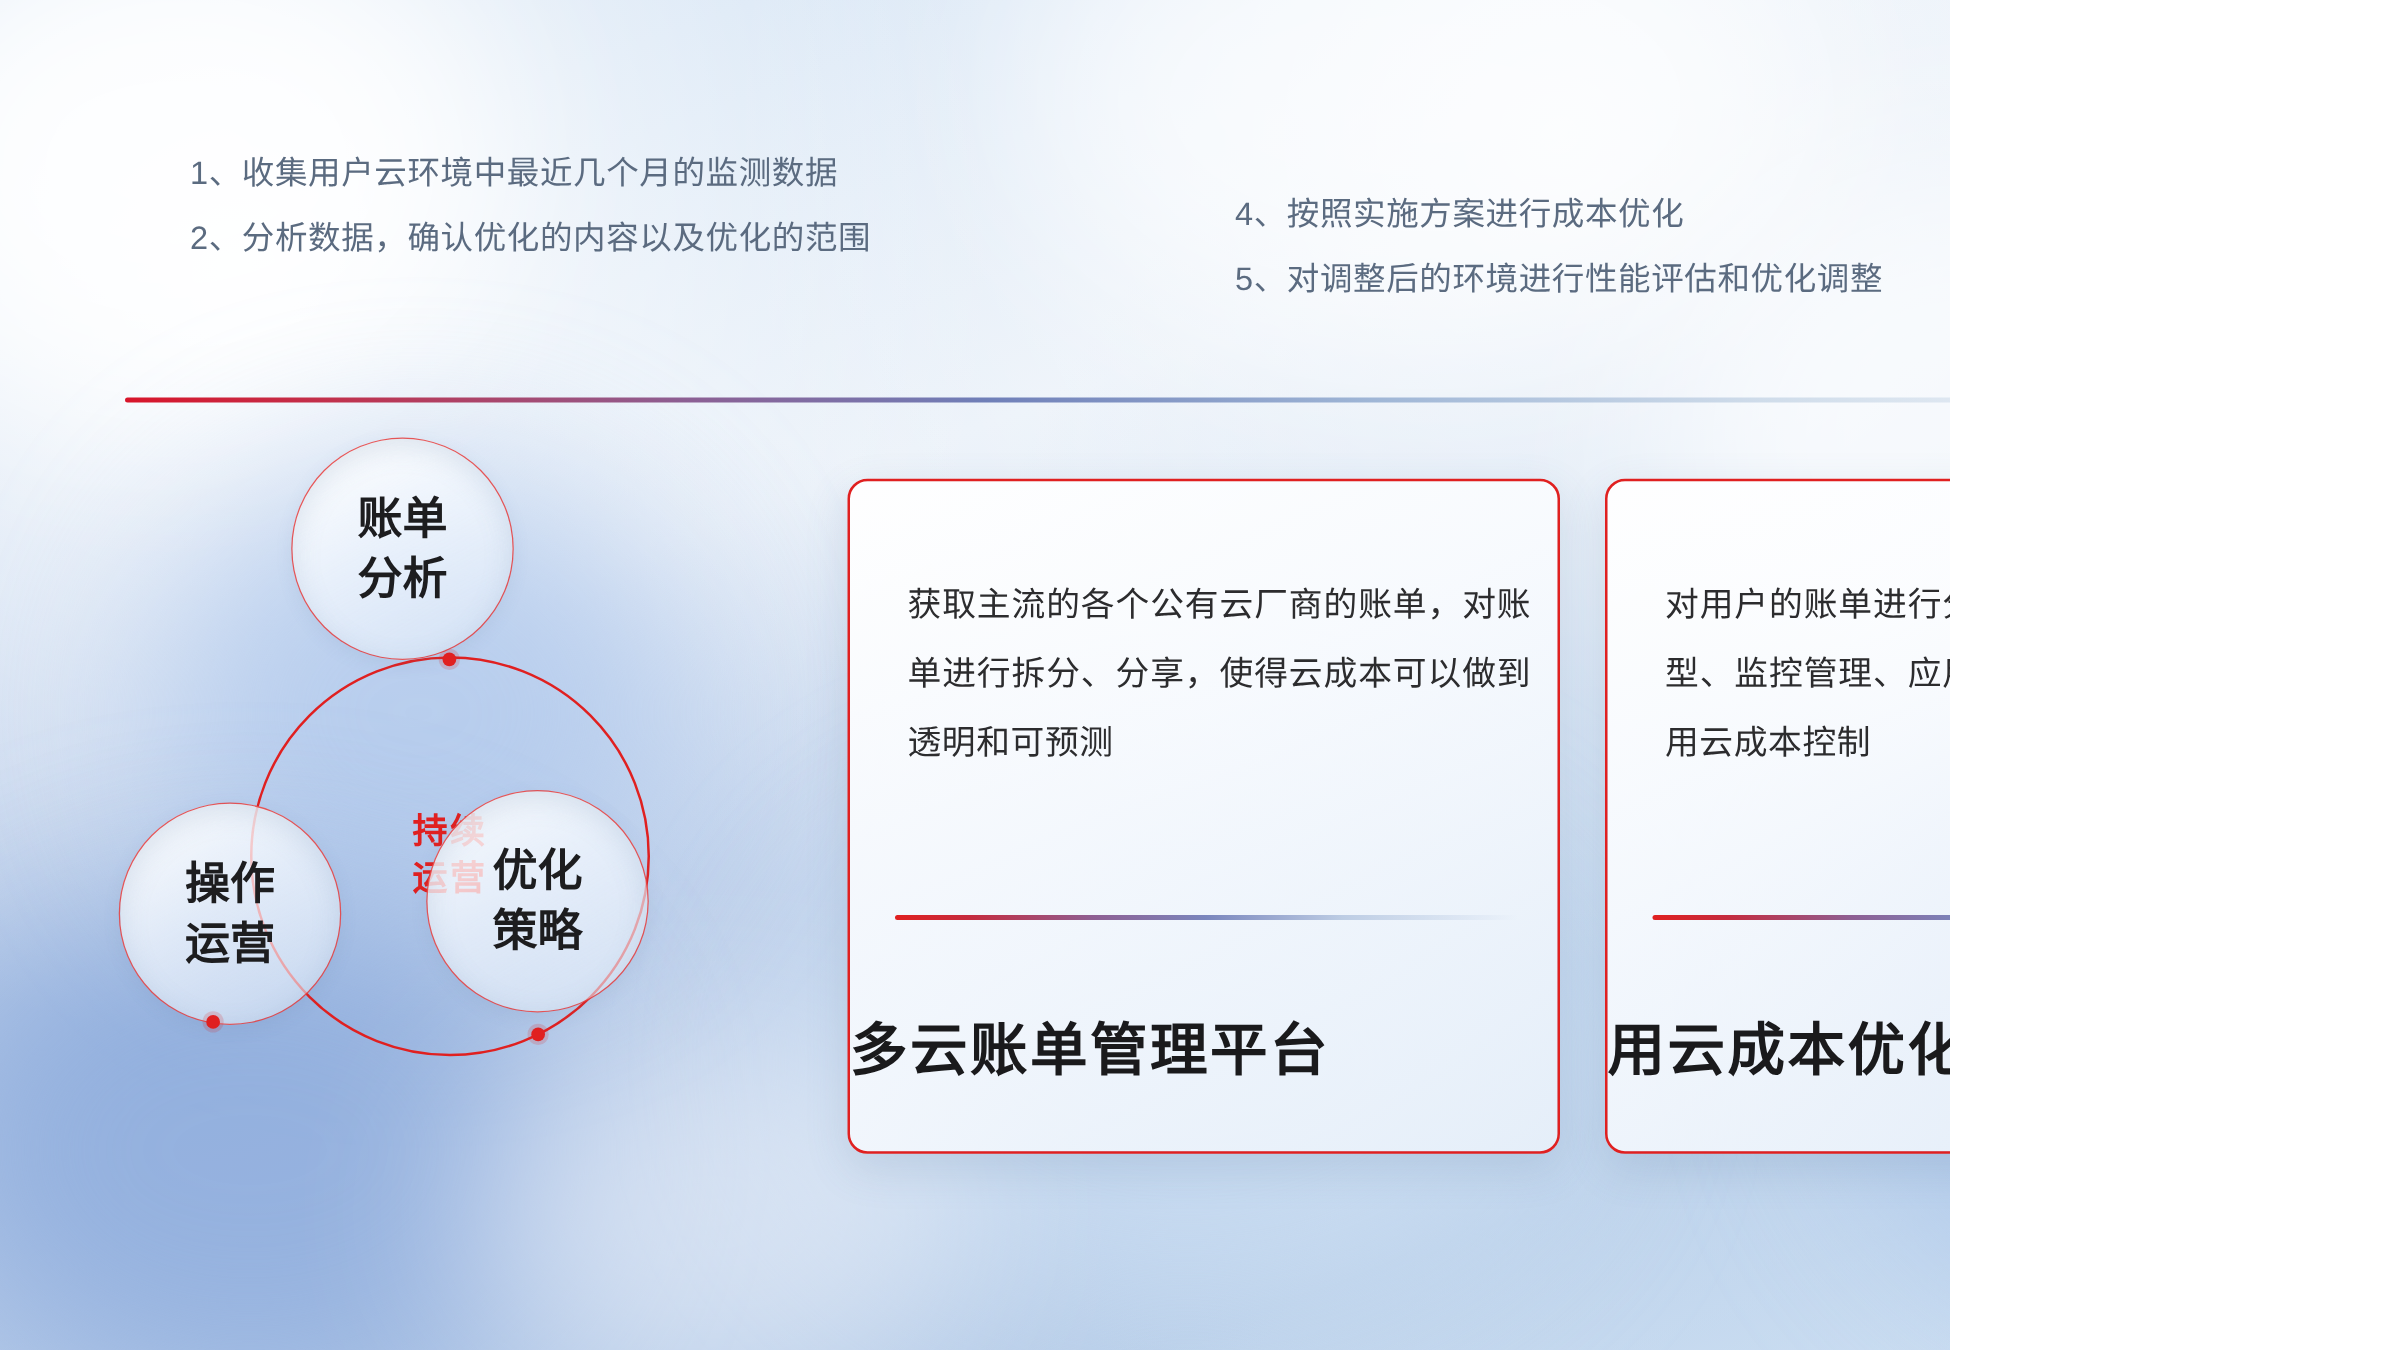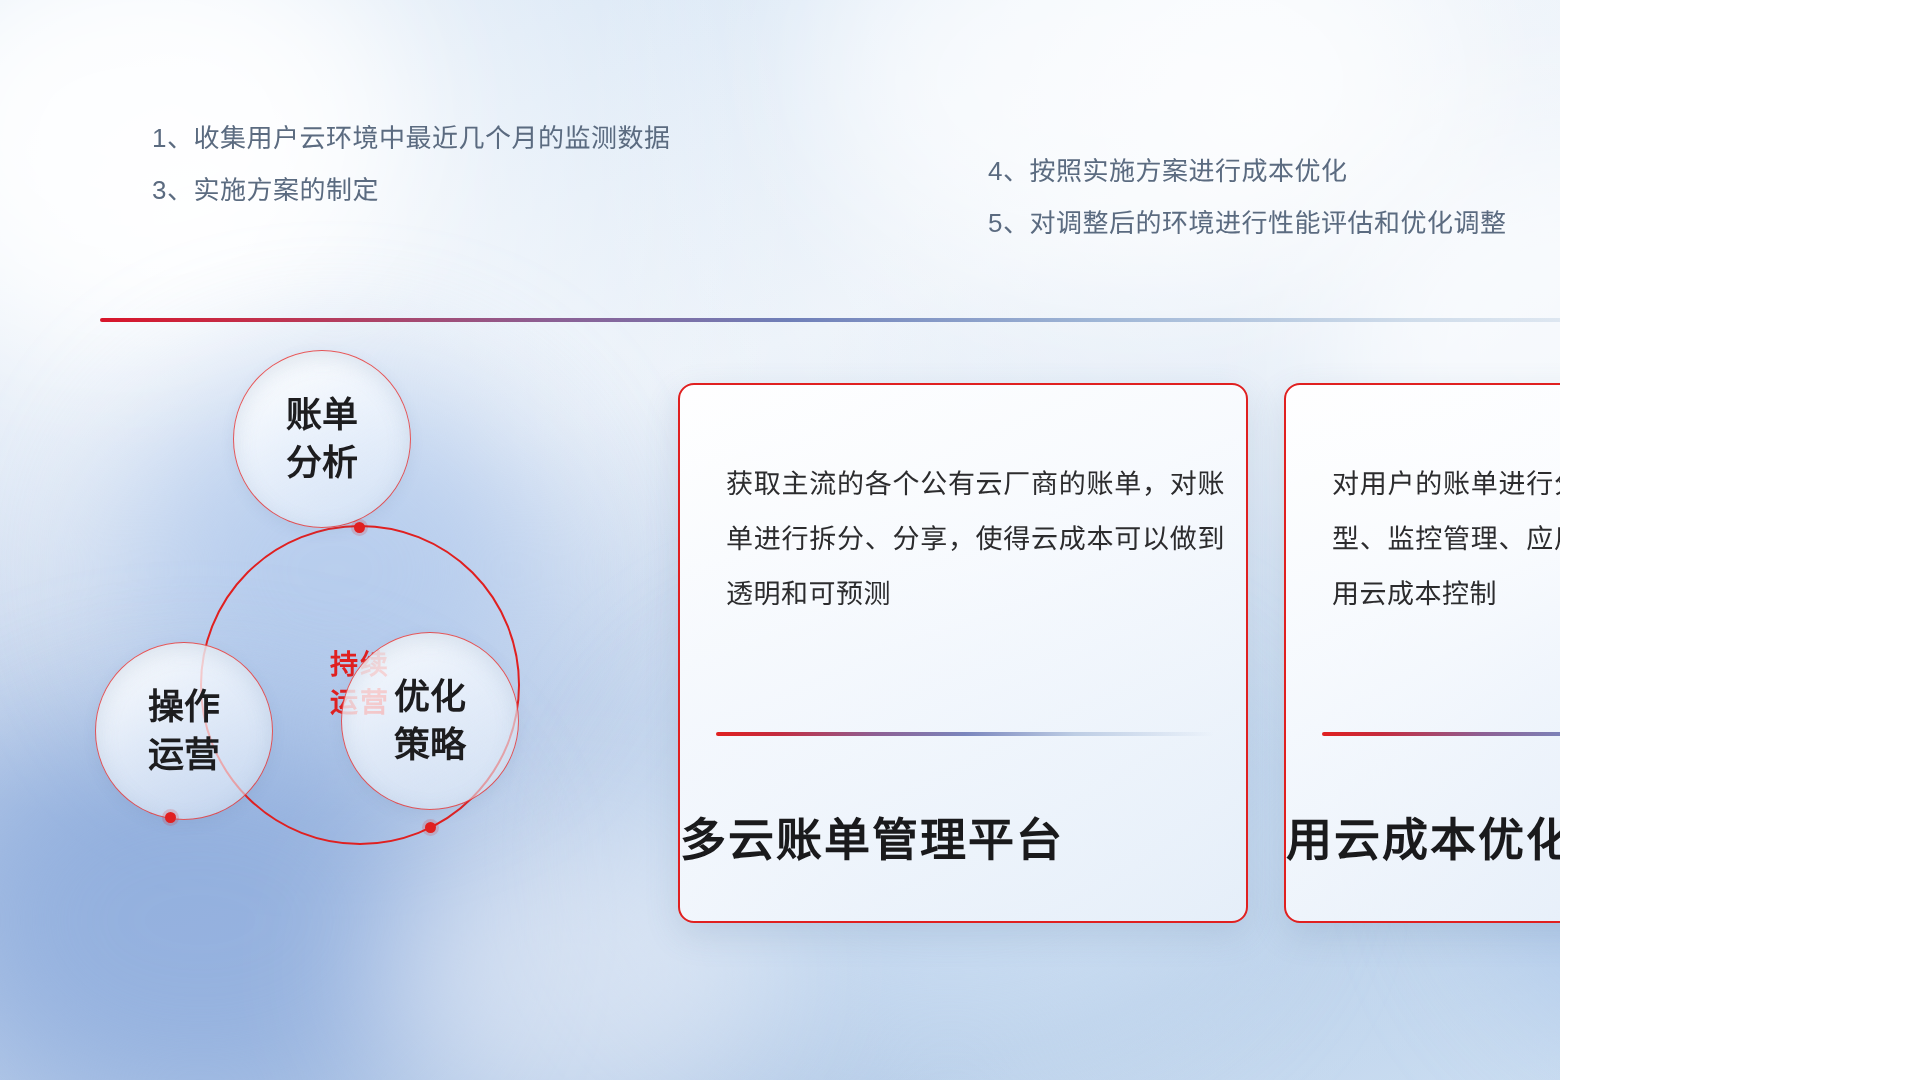--- a/index.html
+++ b/index.html
@@ -183,21 +183,21 @@
   <div class="blob b2"></div>
   <div class="blob b3"></div>
   <div class="blob b4"></div>
   <div class="blob b5"></div>
   <div class="blob b6"></div>
   <div class="blob b7"></div>
   <div class="blob b8"></div>
 
   <div class="steps col-left">
     <div class="step">1、收集用户云环境中最近几个月的监测数据</div>
-    <div class="step">3、实施方案的制定</div>
+    <div class="step">2、分析数据，确认优化的内容以及优化的范围</div>
   </div>
 
   <div class="steps col-right">
     <div class="step">4、按照实施方案进行成本优化</div>
     <div class="step">5、对调整后的环境进行性能评估和优化调整</div>
   </div>
 
   <div class="divider"></div>
 
   <div class="venn">

